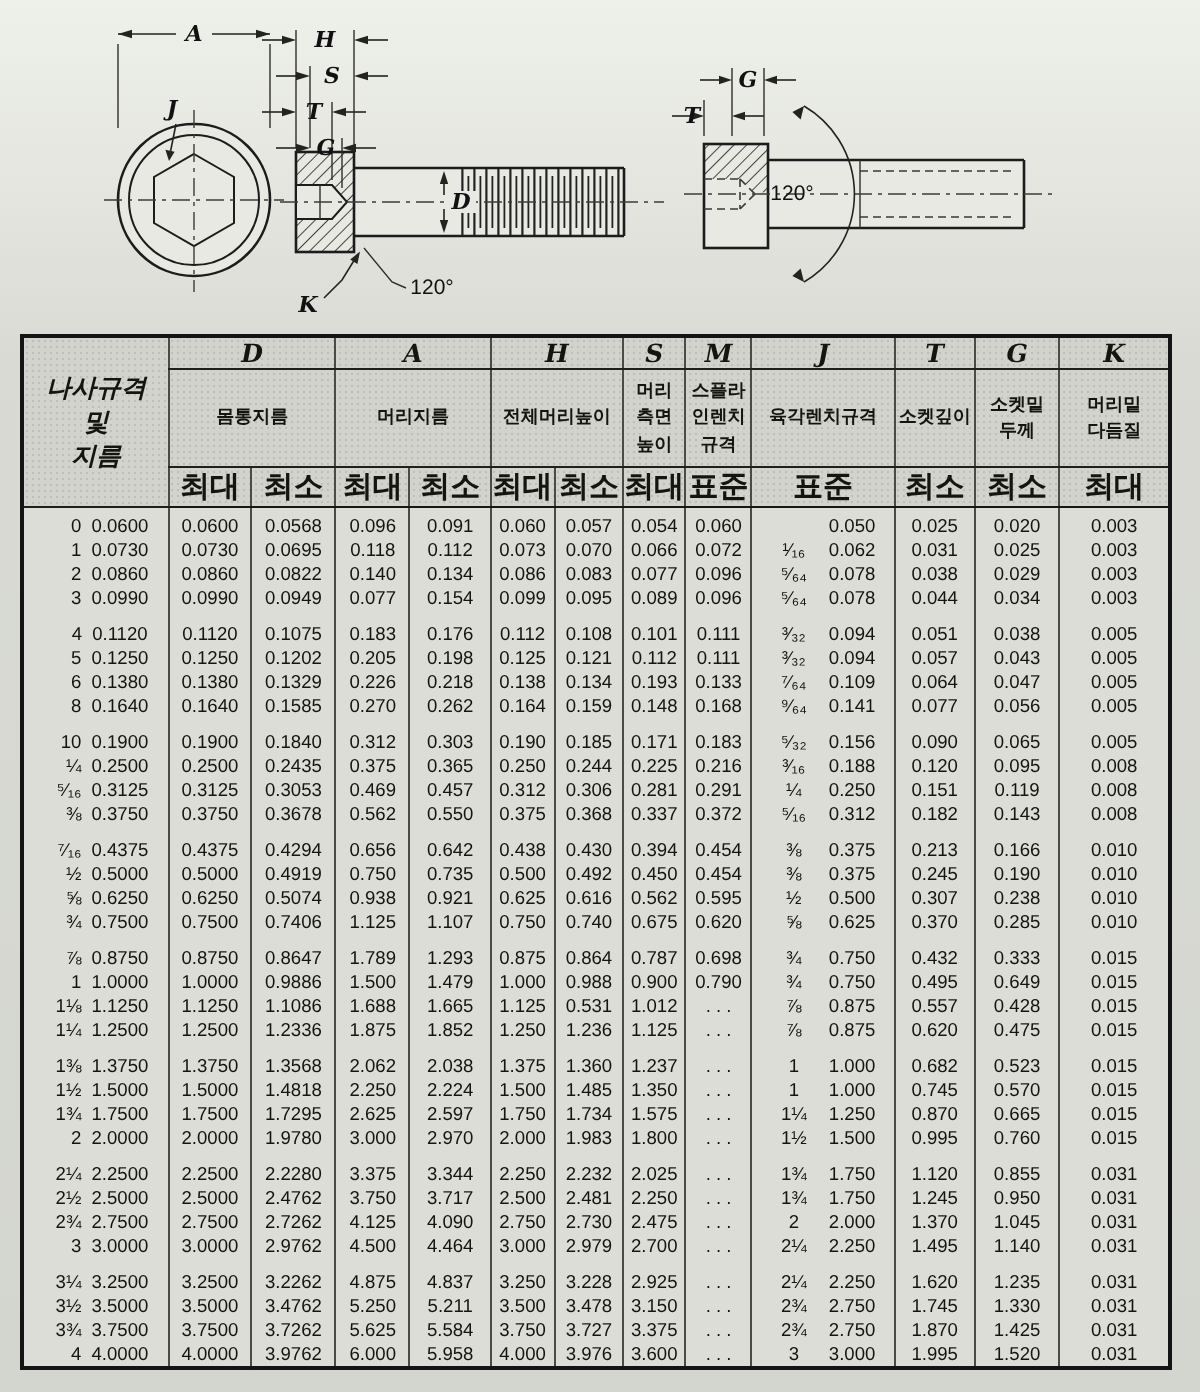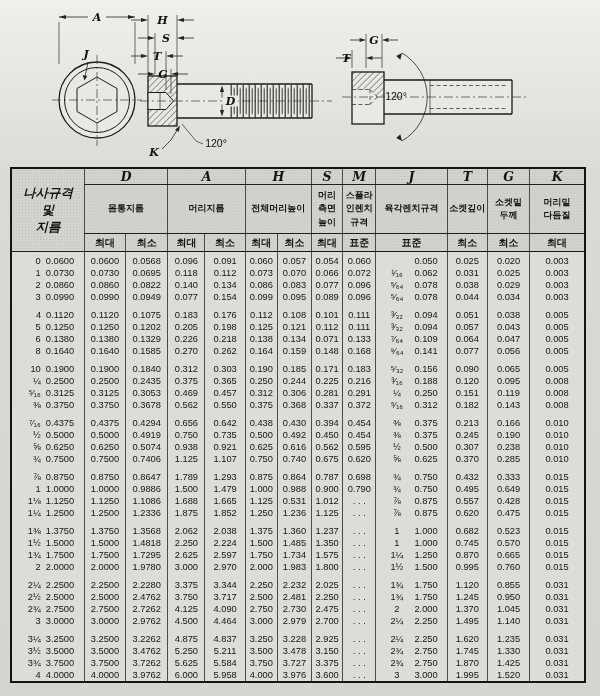--- a/index.html
+++ b/index.html
@@ -28,21 +28,21 @@
   }
   table.dims th,table.dims td{border-left:1px solid #4a4a46;padding:0;overflow:hidden;}
   table.dims th{
     background-color:#d1d3cc;
     background-image:radial-gradient(#bdc0b8 0.55px, rgba(0,0,0,0) 0.8px);
     background-size:3px 3px;
     text-align:center;vertical-align:middle;
   }
   tr.letters th{height:15px;font:italic bold 12.5px "DejaVu Serif",serif;border-bottom:1.4px solid #1f1f1c;}
   tr.names th{height:48px;font-weight:bold;font-size:9px;line-height:1.45;white-space:pre-line;border-bottom:1.4px solid #1f1f1c;}
-  tr.limits th{height:17px;font-weight:bold;font-size:10px;border-bottom:1.9px solid #161613;margin-left:34px;}
+  tr.limits th{height:17px;font-weight:bold;font-size:15px;border-bottom:1.9px solid #161613;margin-left:34px;}
   th.hd{white-space:pre-line;font-weight:bold;font-size:9.5px;line-height:1.8;border-bottom:1.9px solid #161613;}
   table.dims td{height:12px;font-size:9.3px;line-height:12px;text-align:center;vertical-align:middle;white-space:nowrap;}
   tr.gap td{height:6px;}
   tr.gap0 td{height:3px;}
   td.c-size{text-align:left;}
   td.c-size .sz{display:inline-block;width:19px;text-align:right;}
   td.c-size .szd{display:inline-block;margin-left:5px;}
   td.c-j{text-align:left;}
   td.c-j .jf{display:inline-block;width:23px;}
   td.c-j .jd{display:inline-block;margin-left:6px;}
@@ -356,21 +356,21 @@
           <td>0.005</td>
         </tr>
         <tr>
           <td class="c-size"><span class="sz">6</span><span class="szd">0.1380</span></td>
           <td>0.1380</td>
           <td>0.1329</td>
           <td>0.226</td>
           <td>0.218</td>
           <td>0.138</td>
           <td>0.134</td>
-          <td>0.071</td>
+          <td>0.193</td>
           <td>0.133</td>
           <td class="c-j"><span class="jf">⁷⁄₆₄</span><span class="jd">0.109</span></td>
           <td>0.064</td>
           <td>0.047</td>
           <td>0.005</td>
         </tr>
         <tr>
           <td class="c-size"><span class="sz">8</span><span class="szd">0.1640</span></td>
           <td>0.1640</td>
           <td>0.1585</td>

